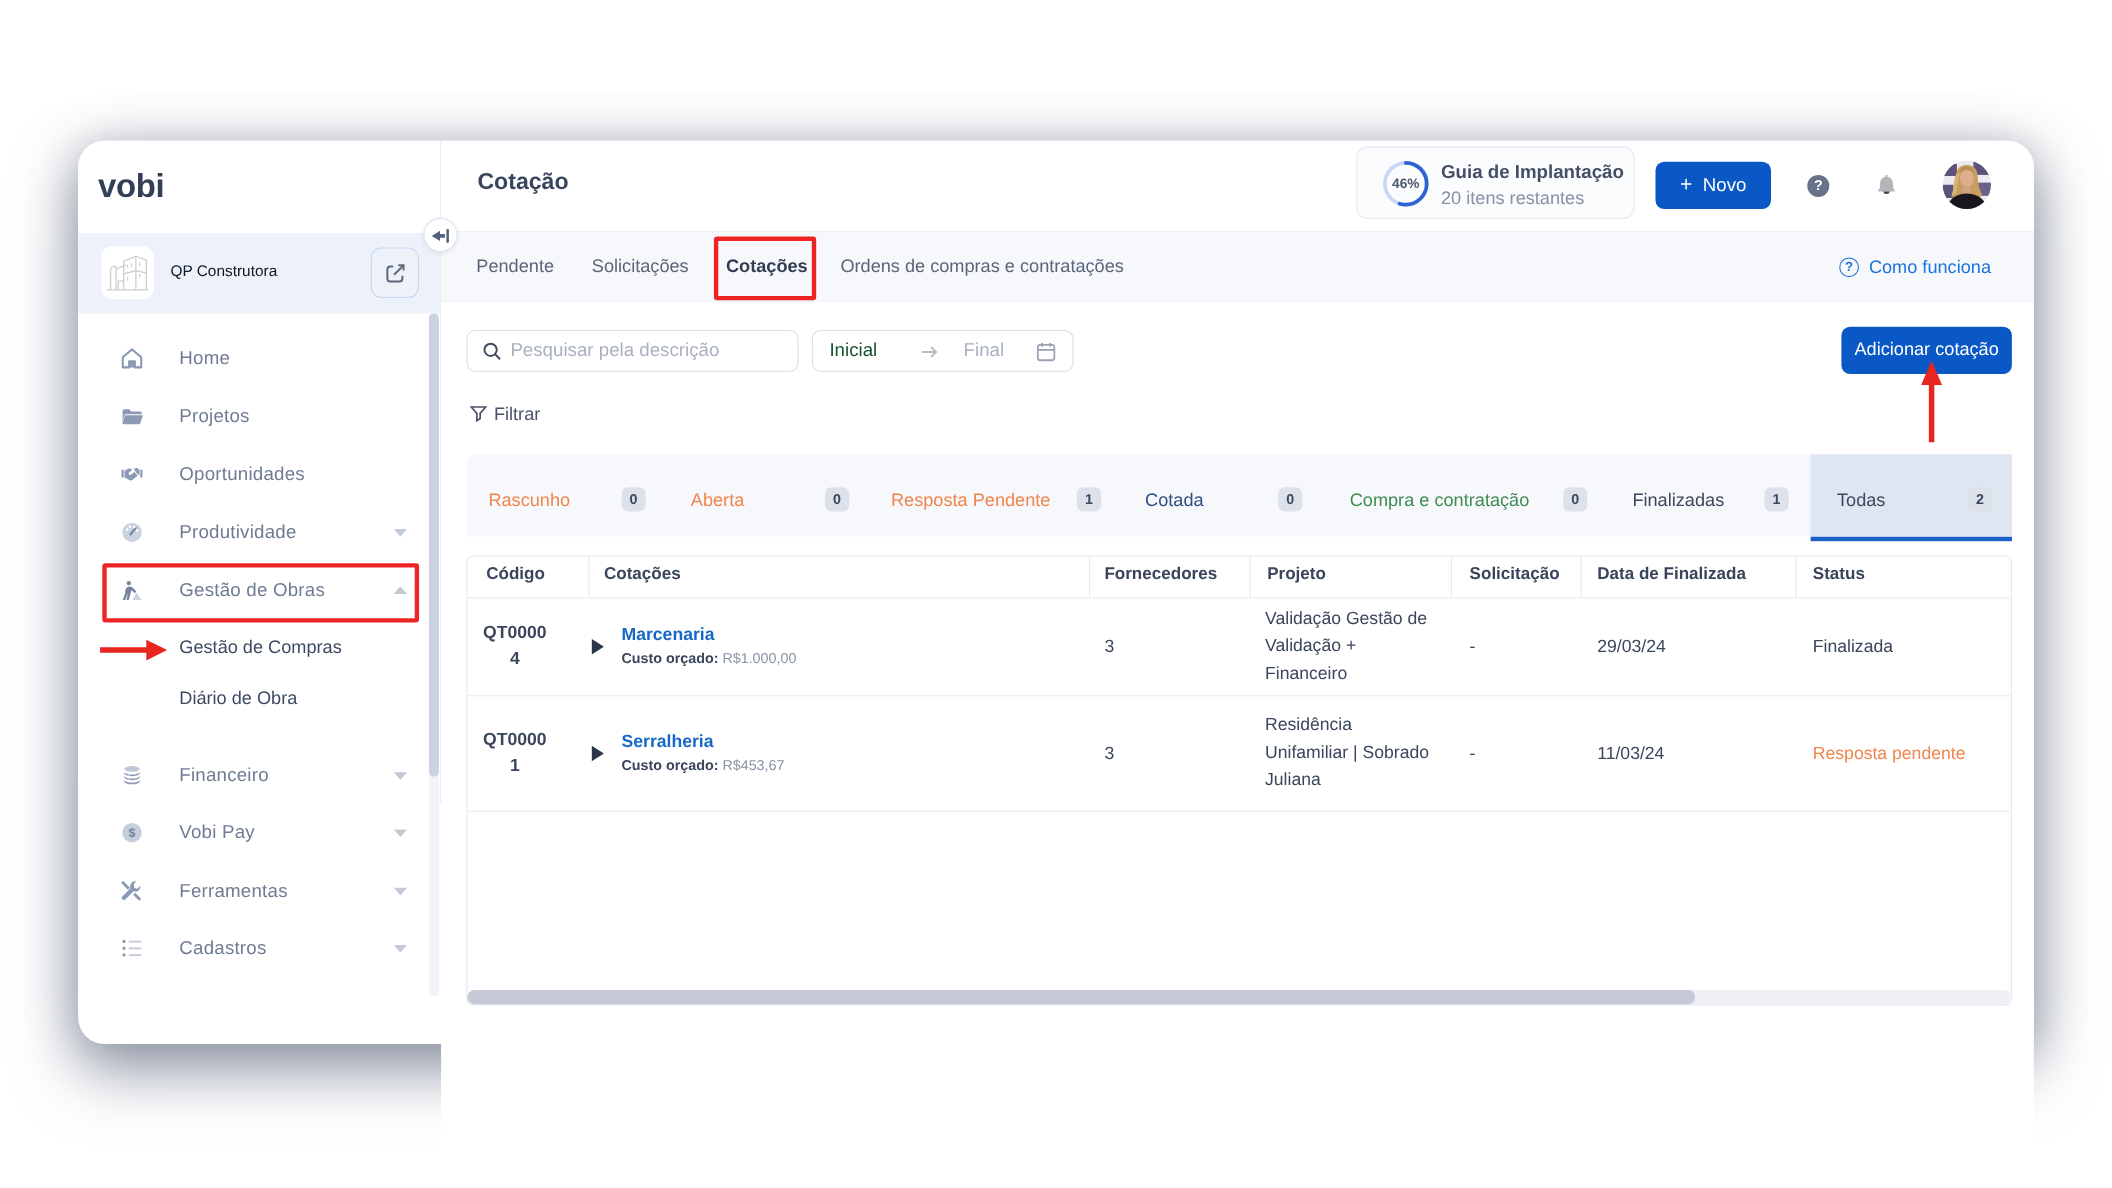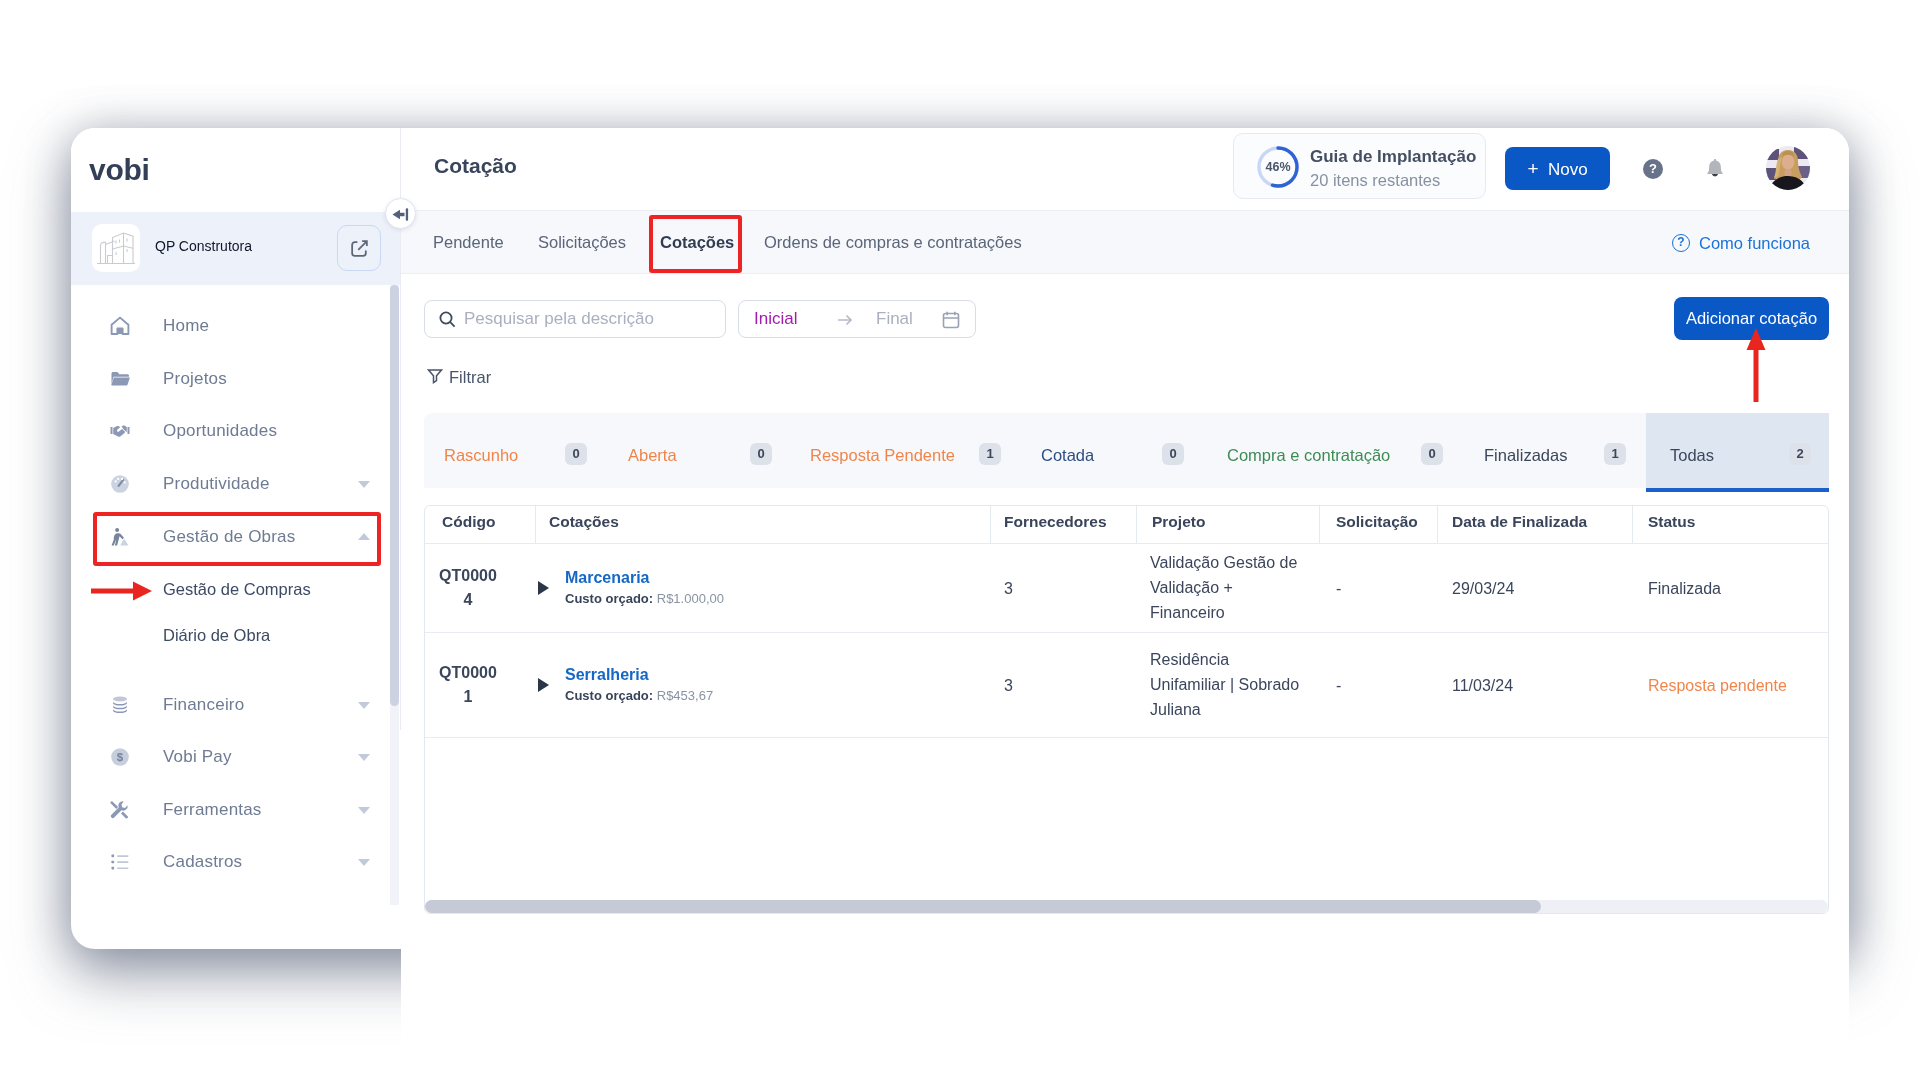--- a/index.html
+++ b/index.html
@@ -150,21 +150,21 @@
 <div class="abs" style="left:1271px;top:106px;width:18px;height:18px;border:1.7px solid #1b72d8;border-radius:50%;color:#1b72d8;font-size:12px;font-weight:700;text-align:center;line-height:15px">?</div>
 <div class="abs" style="left:1298px;top:106px;font-size:16.5px;color:#1b72d8">Como funciona</div>
 <div class="abs" style="left:23px;top:172px;width:302px;height:38px;border:1px solid #d8dce6;border-radius:8px">
 <svg style="position:absolute;left:13px;top:9px" width="19" height="19" viewBox="0 0 19 19" fill="none" stroke="#3f4a5f" stroke-width="1.8">
           <circle cx="8" cy="8" r="5.6"></circle>
           <path d="M12.2 12.2L16.6 16.6"></path>
         </svg>
 <div style="position:absolute;left:39px;top:8px;font-size:17px;color:#a9b0be">Pesquisar pela descrição</div>
       </div>
 <div class="abs" style="left:337px;top:172px;width:238px;height:38px;border:1px solid #d8dce6;border-radius:8px">
-<div style="position:absolute;left:15px;top:8px;font-size:17px;color:#a21caf">Inicial</div>
+<div style="position:absolute;left:15px;top:8px;font-size:17px;color:#14532d">Inicial</div>
 <svg style="position:absolute;left:97px;top:10px" width="18" height="18" viewBox="0 0 18 18" fill="none" stroke="#b4bbc9" stroke-width="1.7">
           <path d="M2 9h13M10.5 4.5L15 9l-4.5 4.5"></path>
         </svg>
 <div style="position:absolute;left:137px;top:8px;font-size:17px;color:#a9b0be">Final</div>
 <svg style="position:absolute;left:202px;top:9px" width="20" height="20" viewBox="0 0 20 20" fill="none" stroke="#99a2b3" stroke-width="1.6">
           <rect x="2.5" y="3.5" width="15" height="14" rx="2"></rect>
           <path d="M6.2 1.8v3.4M13.8 1.8v3.4M2.5 8h15"></path>
         </svg>
       </div>
 <div class="abs" style="left:1273px;top:169px;width:155px;height:43px;background:#0a58c5;border-radius:8px;color:#fff;text-align:center;line-height:43px;font-size:16.5px">Adicionar cotação</div>

